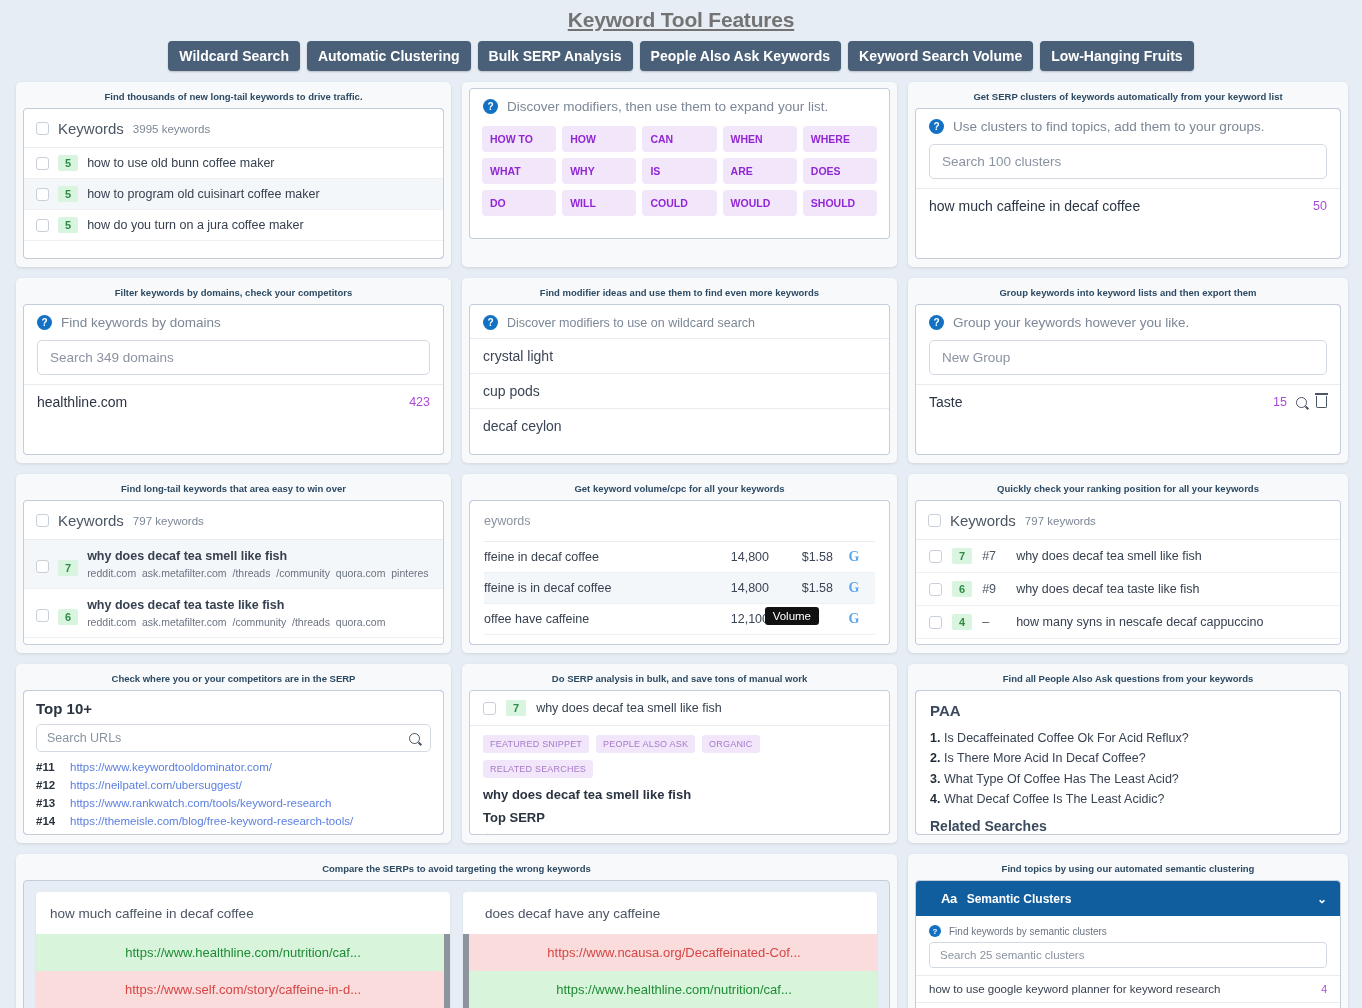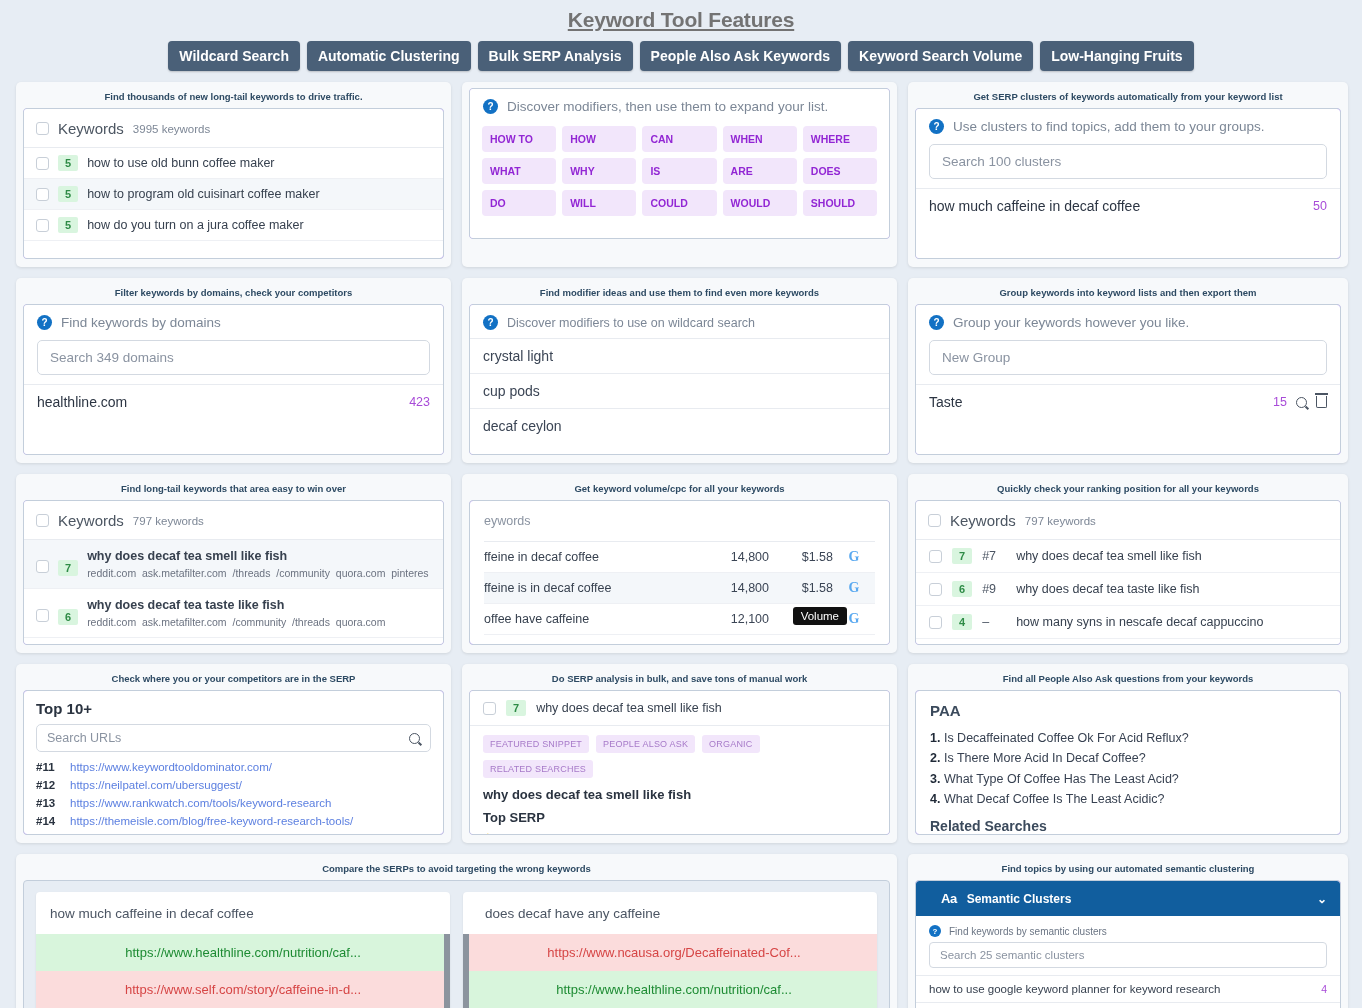--- a/index.html
+++ b/index.html
@@ -91,21 +91,21 @@
   .mod-row { padding:9px 13px; border-top:1px solid #e8ebf0; font-size:14px; color:#3b4555; }
 
   
   .vol-head { padding:13px 0 13px 0; font-size:12.5px; color:#8a93a1; border-bottom:1px solid #e8ebf0; padding-left:0; }
   .vol-row { display:flex; align-items:center; padding:7px 0; border-bottom:1px solid #eef0f4; font-size:12.5px; color:#37414f; position:relative; }
   .vol-row.alt { background:#f4f7fa; }
   .vol-kw { flex:1; }
   .vol-v { width:74px; text-align:right; color:#3b4555; }
   .vol-c { width:64px; text-align:right; color:#3b4555; }
   .vol-g { width:42px; text-align:center; color:#5aa9f0; font-size:14px; font-weight:bold; font-family:"Liberation Serif",serif; }
-  .tooltip { position:absolute; background:#111; color:#fff; font-size:11.5px; padding:3px 8px; border-radius:3px; right:28px; top:3px; }
+  .tooltip { position:absolute; background:#111; color:#fff; font-size:11.5px; padding:3px 8px; border-radius:3px; right:56px; top:3px; }
 
   
   .rk-row { display:flex; align-items:center; gap:10px; padding:8px 13px; border-bottom:1px solid #eef0f4; }
   .rk-pos { font-size:12.5px; color:#4b5563; width:24px; }
 
   
   .t10 { padding:9px 12px 0 12px; }
   .t10-h { font-size:15px; font-weight:bold; color:#2a3340; margin-bottom:7px; }
   .t10-search { border:1px solid #d3d9e1; border-radius:5px; padding:6px 10px; font-size:12.5px; color:#8a93a1; display:flex; align-items:center; justify-content:space-between; margin-bottom:6px; }
   .t10-row { display:flex; gap:8px; font-size:11.5px; padding:3px 0; }

